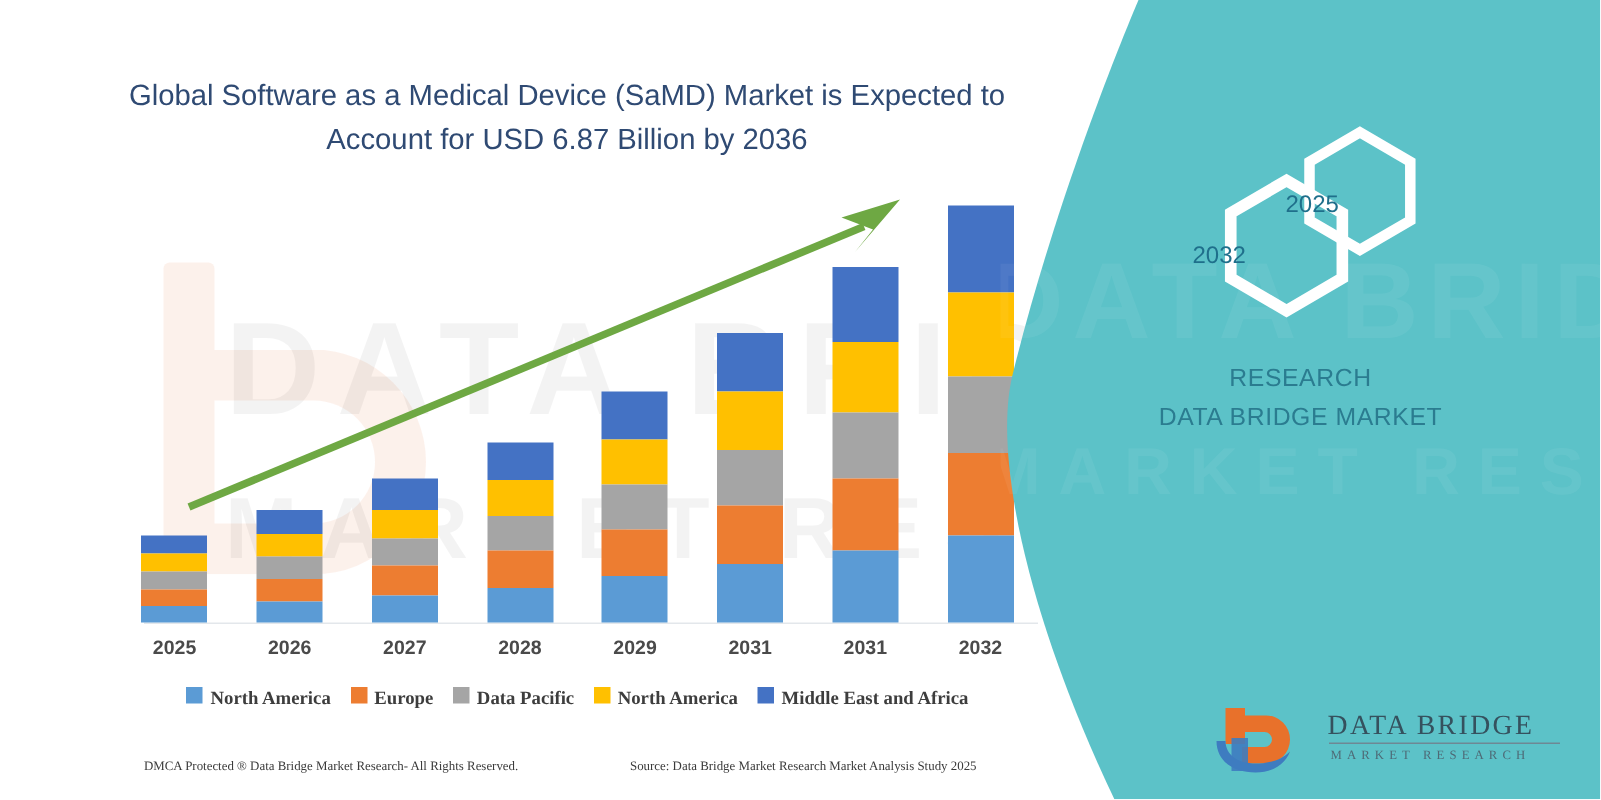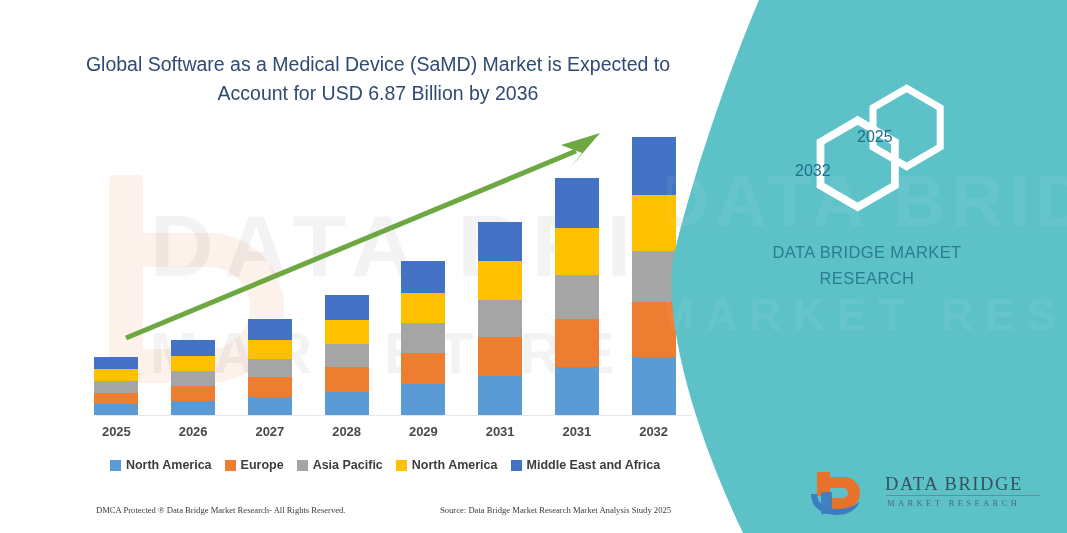--- a/index.html
+++ b/index.html
@@ -36,29 +36,29 @@
 
   
   .arrow{position:absolute;left:0;top:0;width:614px;height:296px;
          overflow:visible;pointer-events:none;}
 
   .xlabels{position:absolute;left:78px;top:424px;width:614px;display:flex;}
   .xlabels span{flex:1 1 0;text-align:center;font-size:13px;font-weight:700;color:#4A4A4A;}
 
   .legend{position:absolute;left:78px;top:458px;width:614px;
           display:flex;justify-content:center;align-items:center;gap:13px;flex-wrap:nowrap;}
-  .lg{display:flex;align-items:center;gap:5px;white-space:nowrap;}
+  .lg{display:flex;gap:5px;white-space:nowrap;font-family:Liberation Serif, serif;}
   .lg i{width:11px;height:11px;display:block;}
   .lg span{font-size:12.5px;font-weight:700;color:#3D3D3D;}
 
   
   .footer{position:absolute;left:0;top:505px;width:712px;height:22px;}
   .footer .f1{position:absolute;left:96px;top:0;font-size:8.6px;color:#3A3A3A;
               font-family:"Liberation Serif", serif;white-space:nowrap;}
-  .footer .f2{position:absolute;left:440px;top:0;font-size:8.6px;color:#3A3A3A;
+  .footer .f2{position:absolute;left:420px;top:0;font-size:8.6px;color:#3A3A3A;
               font-family:"Liberation Serif", serif;white-space:nowrap;}
 
   
   .panel{position:absolute;right:0;top:0;width:400px;height:533px;overflow:hidden;}
   .panel .bg{position:absolute;inset:0;}
   .panel-title{position:absolute;right:36px;top:8px;width:300px;text-align:right;
                color:#ffffff;font-size:16.5px;line-height:1.6;font-weight:400;}
   .panel-wm{position:absolute;left:-10px;top:160px;width:430px;font-size:72px;
             font-weight:700;letter-spacing:6px;color:#fff;opacity:.055;
             line-height:1.15;pointer-events:none;white-space:nowrap;}
@@ -189,21 +189,21 @@
       <div class="lg">
         <i style="background: rgb(91, 155, 213);"></i>
         <span>North America</span>
       </div>
       <div class="lg">
         <i style="background: rgb(237, 125, 49);"></i>
         <span>Europe</span>
       </div>
       <div class="lg">
         <i style="background: rgb(165, 165, 165);"></i>
-        <span>Asia Pacific</span>
+        <span>Data Pacific</span>
       </div>
       <div class="lg">
         <i style="background: rgb(255, 192, 0);"></i>
         <span>North America</span>
       </div>
       <div class="lg">
         <i style="background: rgb(68, 114, 196);"></i>
         <span>Middle East and Africa</span>
       </div>
     </div>
@@ -225,22 +225,22 @@
     <div class="hexwrap">
       <svg viewBox="0 0 400 533" width="400" height="533">
         <polygon points="188,125 212,111 236,125 236,153 212,167 188,153" fill="none" stroke="#ffffff" stroke-width="5" transform="translate(-48,18) scale(1.55) translate(-58,-45)"></polygon>
         <polygon points="188,125 212,111 236,125 236,153 212,167 188,153" fill="none" stroke="#ffffff" stroke-width="5" transform="translate(10,-28) scale(1.4) translate(-48,-28)"></polygon>
       </svg>
       <div class="hexlabel" style="left:128px;top:162px;">2032</div>
       <div class="hexlabel" style="left:190px;top:128px;">2025</div>
     </div>
 
     <div class="brand">
+      <div>RESEARCH</div>
       <div>DATA BRIDGE MARKET</div>
-      <div>RESEARCH</div>
     </div>
 
     <div class="logo">
       <svg width="74" height="50" viewBox="0 0 74 50">
         <path d="M10,4 h13 v24 h-13 z" fill="#E8712B"></path>
         <path d="M21,9 h16 a16,16 0 0 1 0,32 h-16 v-11 h15 a5,5 0 0 0 0,-10 h-15 z" fill="#E8712B"></path>
         <path d="M4,26 c0,14 12,21 26,21 c12,0 20,-6 23,-14 c-6,6 -14,8 -23,8 c-12,0 -20,-6 -20,-15 z" fill="#3E7CC0"></path>
         <path d="M14,24 h11 v22 h-11 z" fill="#3E7CC0" opacity=".9"></path>
       </svg>
       <div class="rule"></div>

